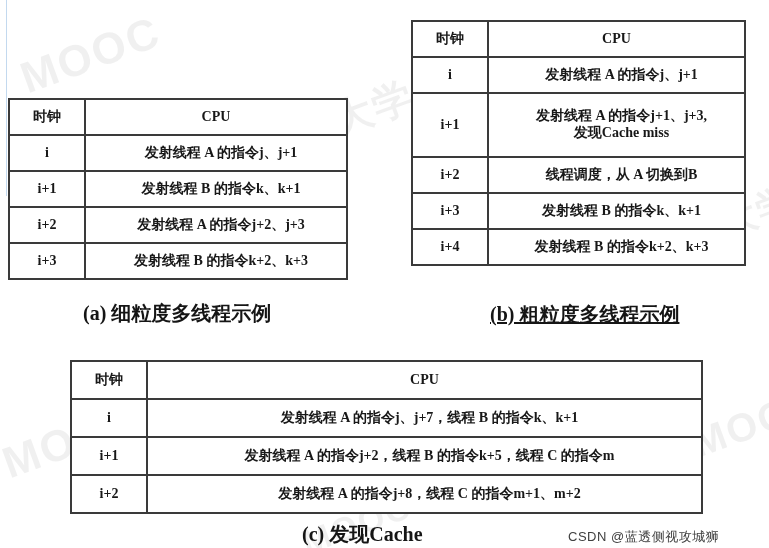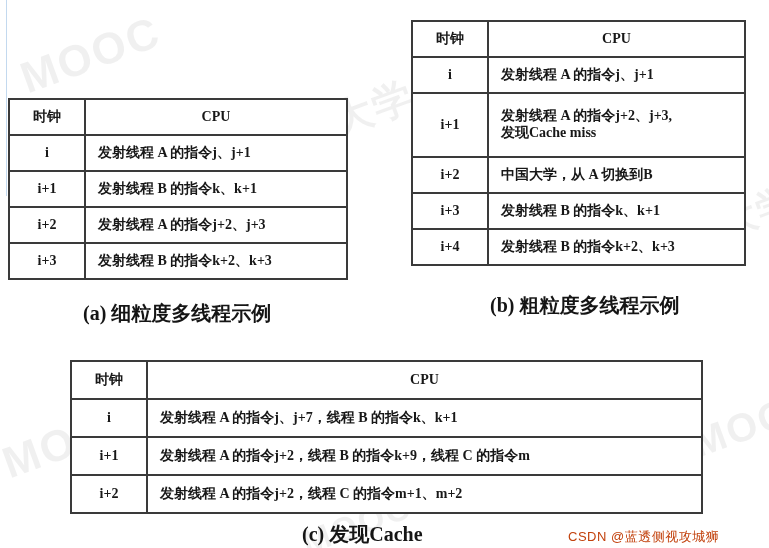--- a/index.html
+++ b/index.html
@@ -63,21 +63,21 @@
     font-size: 14px;
     line-height: 1.18;
     background: #fff;
     color: #181818;
   }
   .tbl .clock-cell {
     text-align: center;
     font-family: "Liberation Serif", "DejaVu Serif", serif;
   }
   .tbl .cpu-cell {
-    text-align: left;
+    text-align: center;
     padding-left: 12px;
   }
   .tbl .hdr {
     text-align: center;
   }
 
   
   #table-a { left: 8px; top: 98px; width: 340px; }
   #table-a col.c1 { width: 76px; }
   #table-a td, #table-a th { height: 34px; }
@@ -98,30 +98,30 @@
   
   .caption {
     position: absolute;
     font-size: 20px;
     font-weight: 700;
     font-family: "Liberation Serif", "DejaVu Serif", serif;
     color: #151515;
     white-space: nowrap;
   }
   #caption-a { left: 83px;  top: 300px; }
-  #caption-b { left: 490px; top: 292px; }
+  #caption-b { left: 490px; top: 301px; text-decoration: underline; }
   #caption-c { left: 302px; top: 521px; }
 
   
   .csdn {
     position: absolute;
     left: 568px;
     top: 528px;
     font-size: 13px;
-    color: #c2410c;
+    color: #404040;
     font-family: "Liberation Sans", sans-serif;
     white-space: nowrap;
     letter-spacing: .5px;
   }
 </style>
 </head>
 <body>
 
 <div class="page-edge"></div>
 
@@ -177,26 +177,26 @@
       <th class="hdr">CPU</th>
     </tr>
   </thead>
   <tbody>
     <tr>
       <td class="clock-cell">i</td>
       <td class="cpu-cell">发射线程 A 的指令j、j+1</td>
     </tr>
     <tr>
       <td class="clock-cell tall">i+1</td>
-      <td class="cpu-cell tall multiline">发射线程 A 的指令j+2、j+3,
+      <td class="cpu-cell tall multiline">发射线程 A 的指令j+1、j+3,
 发现Cache miss</td>
     </tr>
     <tr>
       <td class="clock-cell">i+2</td>
-      <td class="cpu-cell">中国大学，从 A 切换到B</td>
+      <td class="cpu-cell">线程调度，从 A 切换到B</td>
     </tr>
     <tr>
       <td class="clock-cell">i+3</td>
       <td class="cpu-cell">发射线程 B 的指令k、k+1</td>
     </tr>
     <tr>
       <td class="clock-cell">i+4</td>
       <td class="cpu-cell">发射线程 B 的指令k+2、k+3</td>
     </tr>
   </tbody>
@@ -214,23 +214,23 @@
       <th class="hdr">CPU</th>
     </tr>
   </thead>
   <tbody>
     <tr>
       <td class="clock-cell">i</td>
       <td class="cpu-cell">发射线程 A 的指令j、j+7，线程 B 的指令k、k+1</td>
     </tr>
     <tr>
       <td class="clock-cell">i+1</td>
-      <td class="cpu-cell">发射线程 A 的指令j+2，线程 B 的指令k+9，线程 C 的指令m</td>
+      <td class="cpu-cell">发射线程 A 的指令j+2，线程 B 的指令k+5，线程 C 的指令m</td>
     </tr>
     <tr>
       <td class="clock-cell">i+2</td>
-      <td class="cpu-cell">发射线程 A 的指令j+2，线程 C 的指令m+1、m+2</td>
+      <td class="cpu-cell">发射线程 A 的指令j+8，线程 C 的指令m+1、m+2</td>
     </tr>
   </tbody>
 </table>
 <div class="caption" id="caption-c">(c) 发现Cache</div>
 
 <div class="csdn">CSDN @蓝透侧视攻城狮</div>
 
 </body></html>

